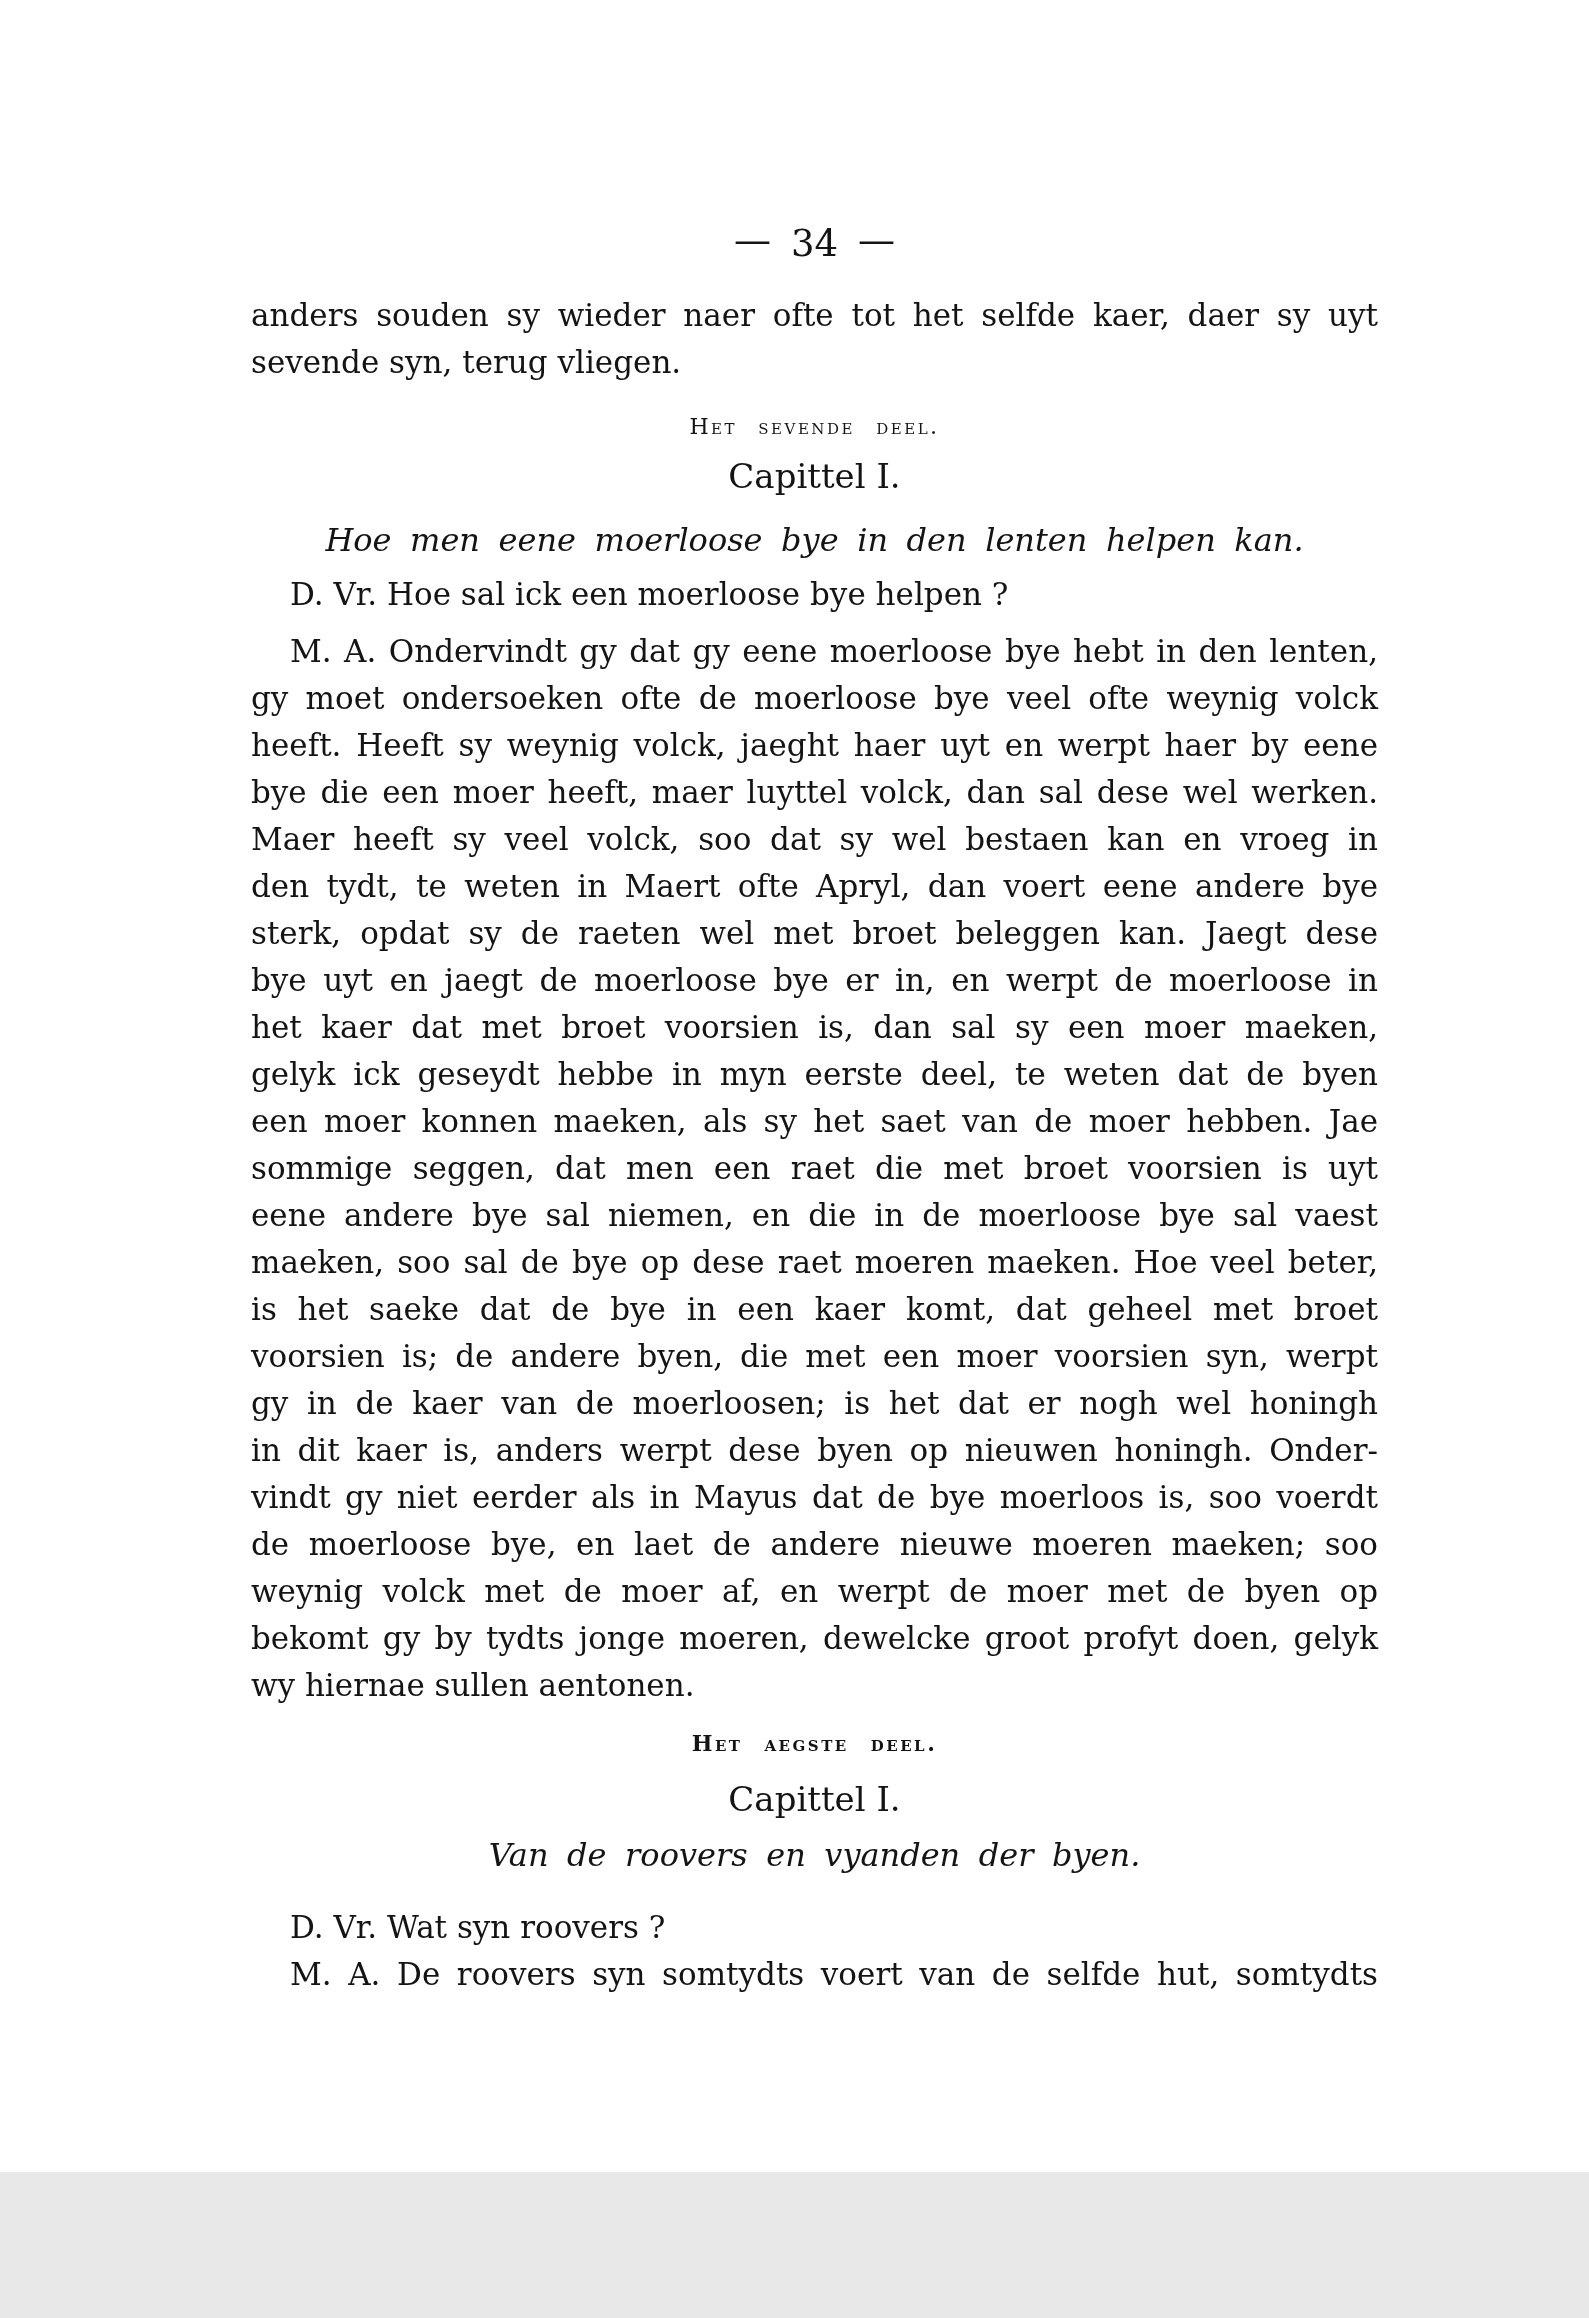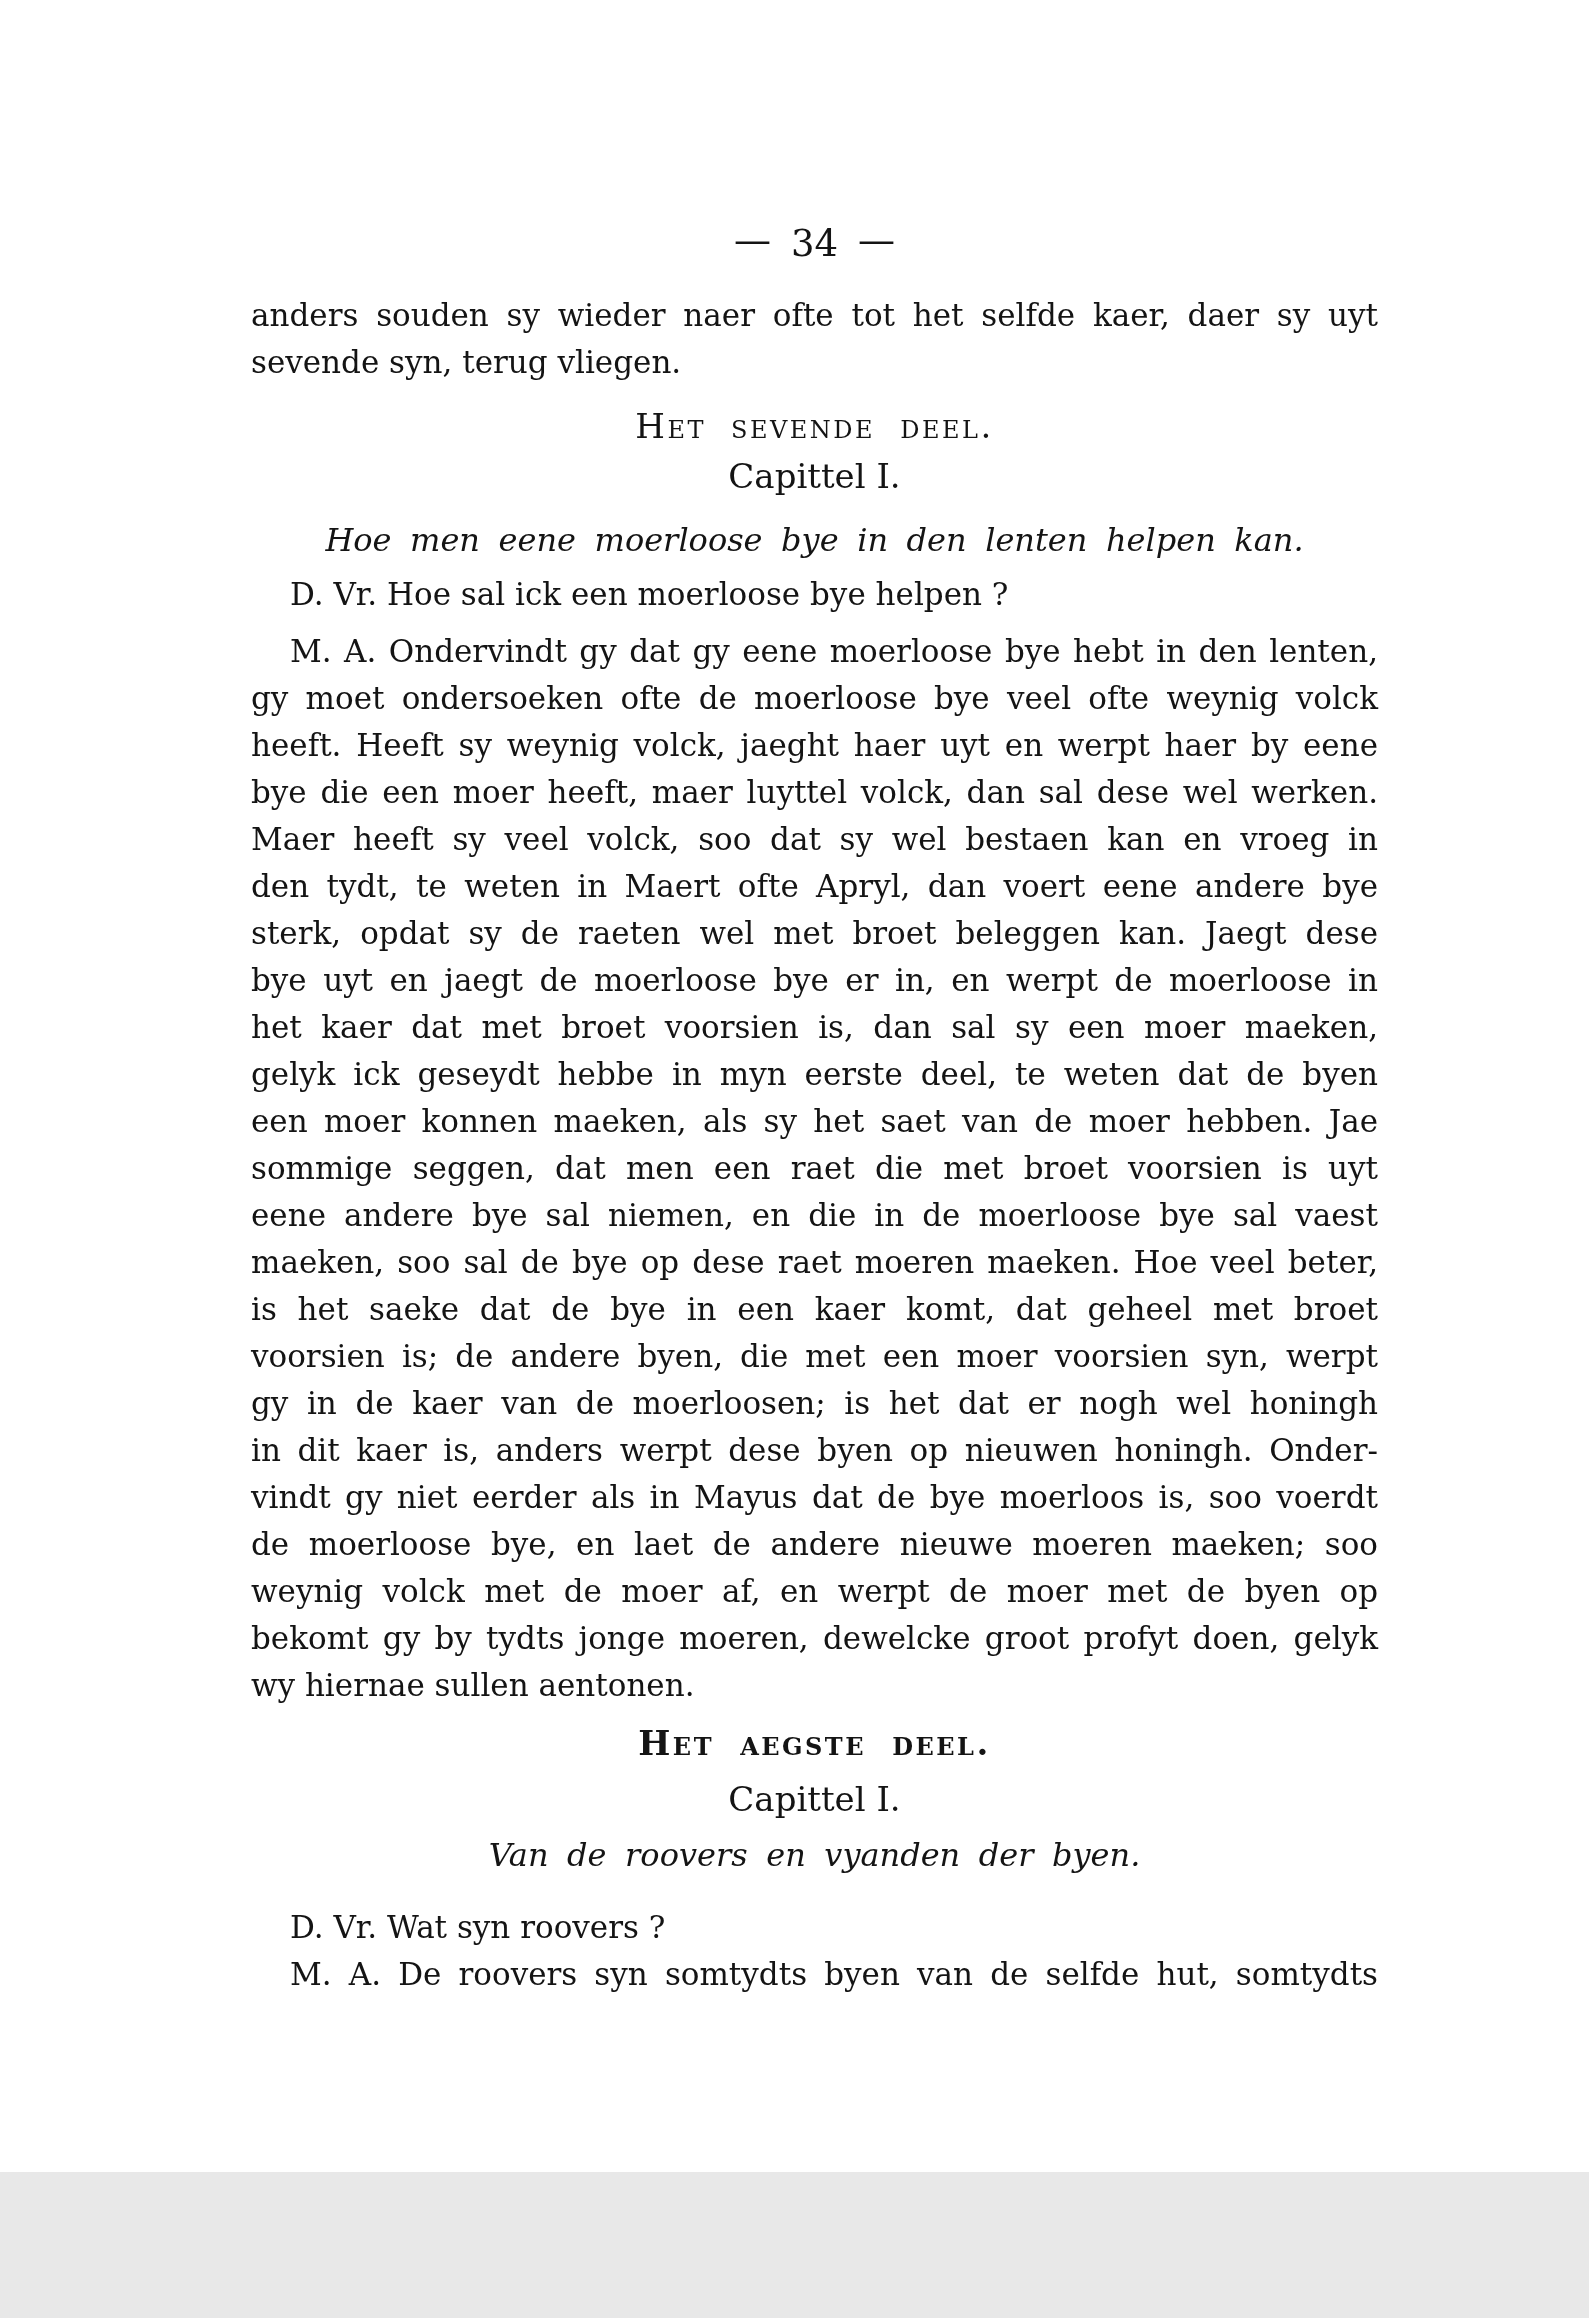--- a/index.html
+++ b/index.html
@@ -42,21 +42,21 @@
     text-align: center;
     text-align-last: center;
     white-space: nowrap;
   }
   .page-header .dash { margin: 0 20px; position: relative; top: -3.4px; }
 
   .intro { margin-top: 25px; }
 
   .part-heading {
     font-variant: small-caps;
-    font-size: 34px;
+    font-size: 22px;
     line-height: 47px;
     letter-spacing: 2.5px;
     word-spacing: 11.8px;
     text-align: right;
     text-align-last: center;
   }
   .part-heading-1 { margin-top: 17px; }
   .part-heading-2 { margin-top: 11px; font-weight: bold; }
 
   .chapter-heading {
@@ -132,18 +132,18 @@
       <div class="line last">wy hiernae sullen aentonen.</div>
     </div>
 
     <div class="part-heading part-heading-2">Het aegste deel.</div>
     <div class="chapter-heading chapter-heading-2">Capittel I.</div>
     <div class="chapter-title chapter-title-2">Van de roovers en vyanden der byen.</div>
 
     <div class="line last indent question-2">D. Vr. Wat syn roovers ?</div>
 
     <div class="answer-2">
-      <div class="line indent">M. A. De roovers syn somtydts byen van de selfde hut, somtydts</div>
+      <div class="line indent">M. A. De roovers syn somtydts voert van de selfde hut, somtydts</div>
     </div>
 
   </div>
 </div>
 
 
 </body></html>

